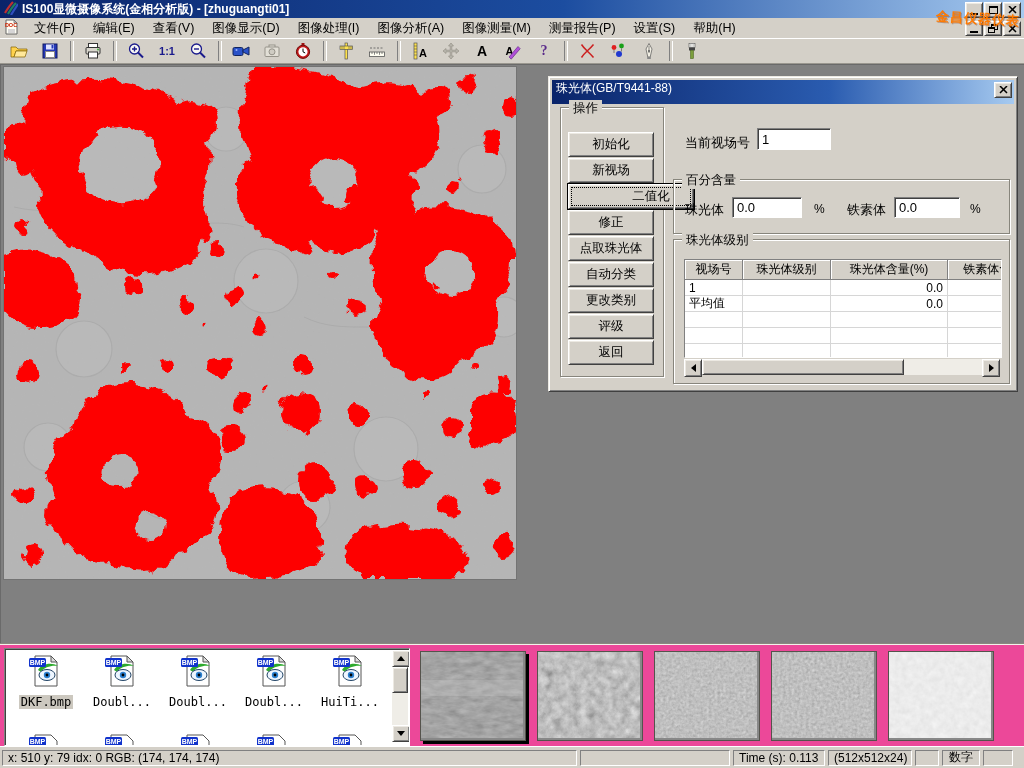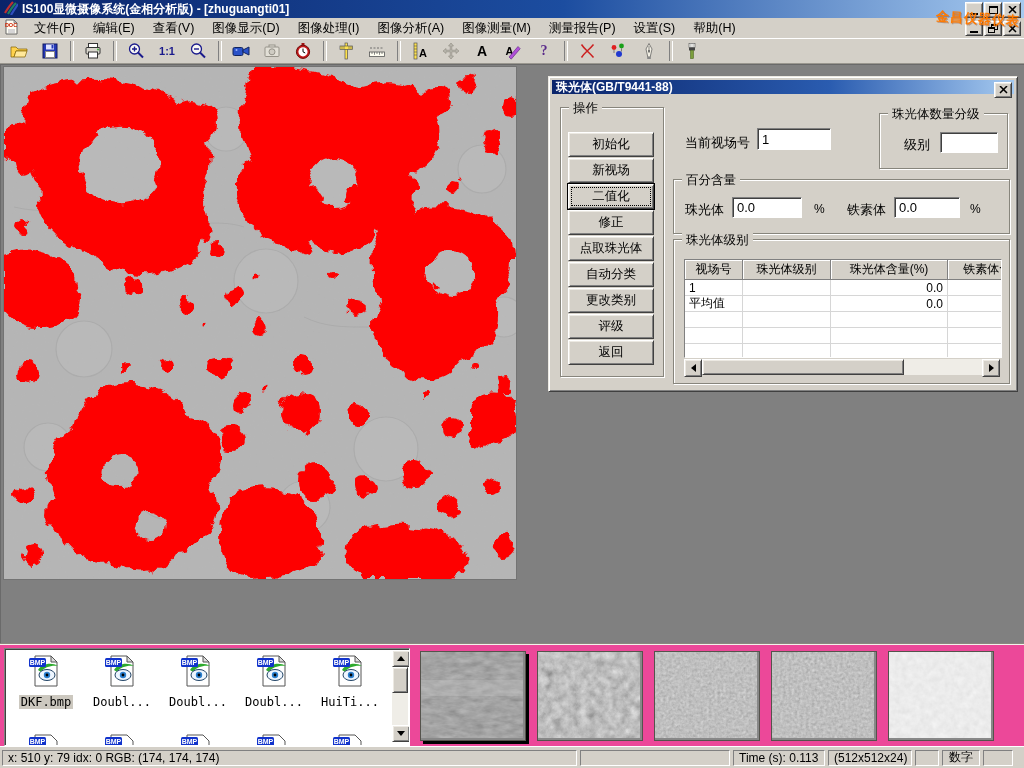--- a/index.html
+++ b/index.html
@@ -32,30 +32,30 @@
   .tsep{width:2px;height:20px;border-left:1px solid #808080;border-right:1px solid #fff;margin:0 6px 0 2px;flex:none;}
   .tglyph{font-weight:bold;font-size:11px;color:#1a1a8c;}
   
   .workspace{position:absolute;left:0;top:64px;width:1024px;height:581px;background:#808080;
              box-shadow:inset 1px 1px 0 #6a6a6a;}
   .micrograph{position:absolute;left:4px;top:3px;width:512px;height:512px;outline:1px solid #737373;}
   
   .dialog{position:absolute;left:548px;top:12px;width:470px;height:316px;background:#d4d0c8;
           border:1px solid;border-color:#ece9e2 #404040 #404040 #ece9e2;
           box-shadow:inset 1px 1px 0 #fff, inset -1px -1px 0 #808080;box-sizing:border-box;}
-  .dlg-title{position:absolute;left:3px;top:3px;width:462px;height:14px;
+  .dlg-title{position:absolute;left:3px;top:3px;width:462px;height:24px;
              background:linear-gradient(90deg,#0a246a,#2a5cb0 60%,#a6caf0);
-             color:#fff;font-size:12px;font-weight:bold;display:flex;align-items:center;padding-left:4px;box-sizing:border-box;}
+             color:#fff;font-size:12px;font-weight:normal;display:flex;align-items:flex-start;padding-left:4px;box-sizing:border-box;}
   .dlg-close{position:absolute;right:2px;top:2px;width:16px;height:14px;}
   .group{position:absolute;border:1px solid #87857c;box-shadow:inset 1px 1px 0 #fff,1px 1px 0 #fff;}
   .group-label{position:absolute;top:-8px;left:8px;background:#d4d0c8;padding:0 4px;font-size:12.5px;white-space:nowrap;}
   .btn3d{position:absolute;left:19px;width:84px;height:23px;font-size:12.5px;display:flex;
          align-items:center;justify-content:center;white-space:nowrap;cursor:default;}
   .btn-focus{box-shadow:0 0 0 1px #000, inset 1px 1px 0 #ece9e2, inset -1px -1px 0 #808080;
-             outline:1px dotted #000;outline-offset:-4px;}
+             outline:1px dotted #000;outline-offset:-4px;padding-left:40px;}
   .dlg-label{position:absolute;font-size:13px;white-space:nowrap;}
   .field{position:absolute;background:#fff;border:1px solid;border-color:#808080 #fff #fff #808080;
          box-shadow:inset 1px 1px 0 #404040;font-size:13px;padding:1px 4px;box-sizing:border-box;
          font-family:"Liberation Sans",sans-serif;outline:none;}
   
   .mv-table{position:absolute;background:#fff;border:1px solid;border-color:#808080 #fff #fff #808080;overflow:hidden;}
   .mv-hrow{display:flex;height:20px;}
   .mv-th{flex:none;background:#d4d0c8;border-right:1px solid #808080;border-bottom:1px solid #808080;
          box-shadow:inset 1px 1px 0 #fff;font-size:12px;display:flex;align-items:center;justify-content:center;
          white-space:nowrap;overflow:hidden;box-sizing:border-box;}
@@ -444,25 +444,20 @@
       <div class="btn3d raised" style="top:133px;">修正</div>
       <div class="btn3d raised" style="top:159px;">点取珠光体</div>
       <div class="btn3d raised" style="top:185px;">自动分类</div>
       <div class="btn3d raised" style="top:211px;">更改类别</div>
       <div class="btn3d raised" style="top:237px;">评级</div>
       <div class="btn3d raised" style="top:263px;">返回</div>
 
       <span class="dlg-label" style="left:136px;top:57px;">当前视场号</span>
       <input class="field" style="left: 208px; top: 51px; width: 74px; height: 22px;" value="1">
 
-      <div class="group" style="left:330px;top:36px;width:127px;height:54px;">
-        <span class="group-label">珠光体数量分级</span>
-        <span class="dlg-label" style="left:24px;top:22px;">级别</span>
-        <input class="field" style="left: 60px; top: 18px; width: 58px; height: 21px;" value="">
-      </div>
 
       <div class="group" style="left:124px;top:102px;width:335px;height:53px;">
         <span class="group-label">百分含量</span>
         <span class="dlg-label" style="left:11px;top:21px;">珠光体</span>
         <input class="field" style="left: 58px; top: 17px; width: 70px; height: 21px;" value="0.0">
         <span class="dlg-label" style="left:140px;top:22px;font-size:12px;">%</span>
         <span class="dlg-label" style="left:173px;top:21px;">铁素体</span>
         <input class="field" style="left: 220px; top: 17px; width: 66px; height: 21px;" value="0.0">
         <span class="dlg-label" style="left:296px;top:22px;font-size:12px;">%</span>
       </div>

